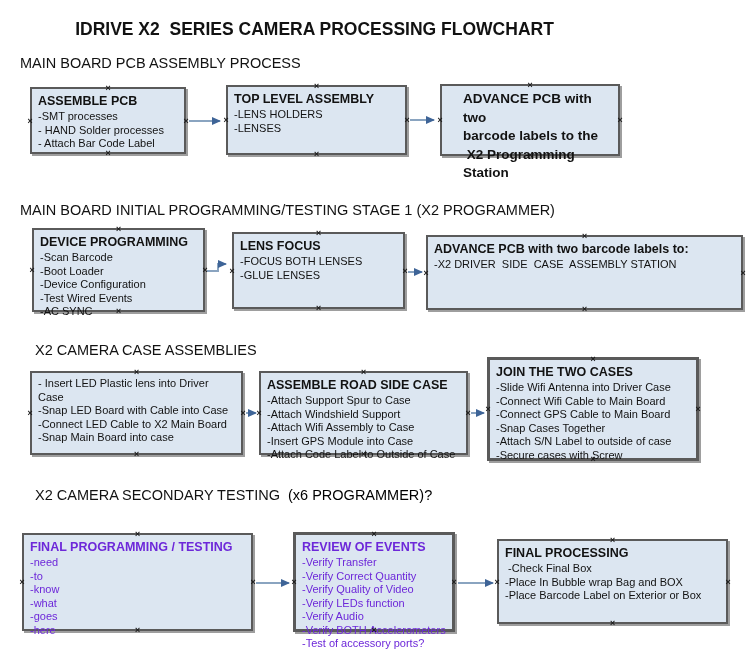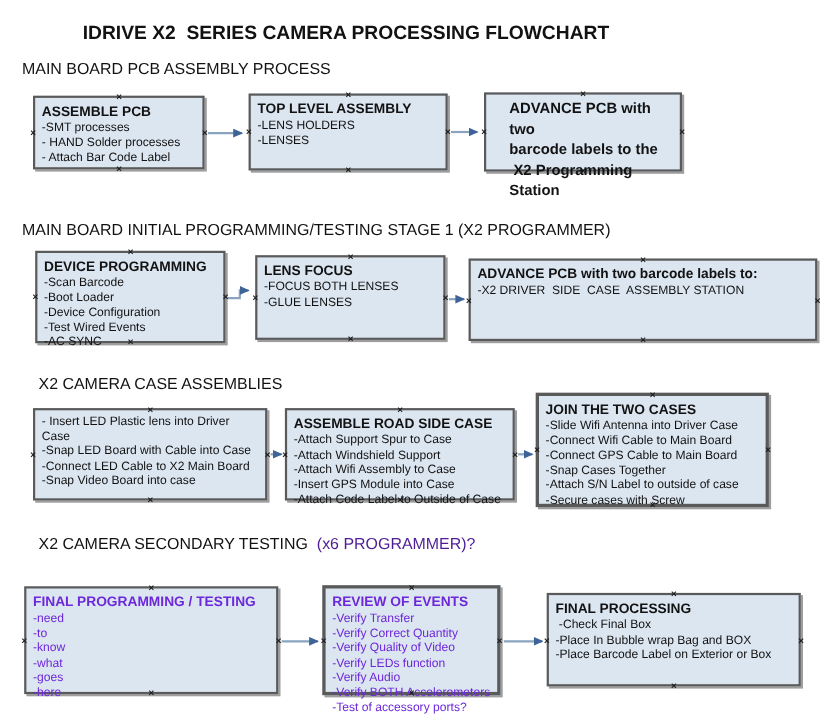--- a/index.html
+++ b/index.html
@@ -2,21 +2,21 @@
 <html><head>
 <meta charset="utf-8">
 <style>
   html,body{margin:0;padding:0;background:#ffffff;font-family:"Liberation Sans",sans-serif;}
   #canvas{position:relative;width:747px;height:662px;background:#ffffff;overflow:hidden;}
 
   .main-title{position:absolute;left:0;top:19px;width:629px;text-align:center;
     font-size:17.5px;font-weight:bold;color:#121212;white-space:pre;}
 
   .sec-h{position:absolute;font-weight:normal;font-size:14.5px;color:#121212;white-space:pre;}
-  .sec-h .red-part{color:#4c1d95;text-align:center;}
+  .sec-h .red-part{color:#000000;text-align:center;}
 
   .box{position:absolute;background:#dce6f1;border:2px solid #5a5a5a;
     box-shadow:2px 2px 0 0 #9e9e9e;padding:4px 6px;box-sizing:border-box;}
   .box.thick{border-width:3px;}
   .bt{font-weight:bold;font-size:12.5px;line-height:16px;color:#121212;white-space:pre;margin-bottom:1px;}
   .itm{font-size:11px;line-height:13.5px;color:#121212;white-space:pre-wrap;}
   .red .bt,.red .itm{color:#6d28d9;}
   .bigtext{font-weight:bold;font-size:13.5px;line-height:18.5px;color:#121212;white-space:pre-wrap;margin-left:15px;}
 
   
@@ -139,21 +139,21 @@
   </div>
 
   <div class="box" id="s3a">
     <i class="h t">×</i>
       <i class="h b">×</i>
       <i class="h l">×</i>
       <i class="h r">×</i>
     <div class="itm">- Insert LED Plastic lens into Driver Case</div>
     <div class="itm">-Snap LED Board with Cable into Case</div>
     <div class="itm">-Connect LED Cable to X2 Main Board</div>
-    <div class="itm">-Snap Video Board into case</div>
+    <div class="itm">-Snap Main Board into case</div>
   </div>
 
   <div class="box" id="s3b">
     <i class="h t">×</i>
       <i class="h b">×</i>
       <i class="h l">×</i>
       <i class="h r">×</i>
     <div class="bt">ASSEMBLE ROAD SIDE CASE</div>
     <div class="itm">-Attach Support Spur to Case</div>
     <div class="itm">-Attach Windshield Support</div>

